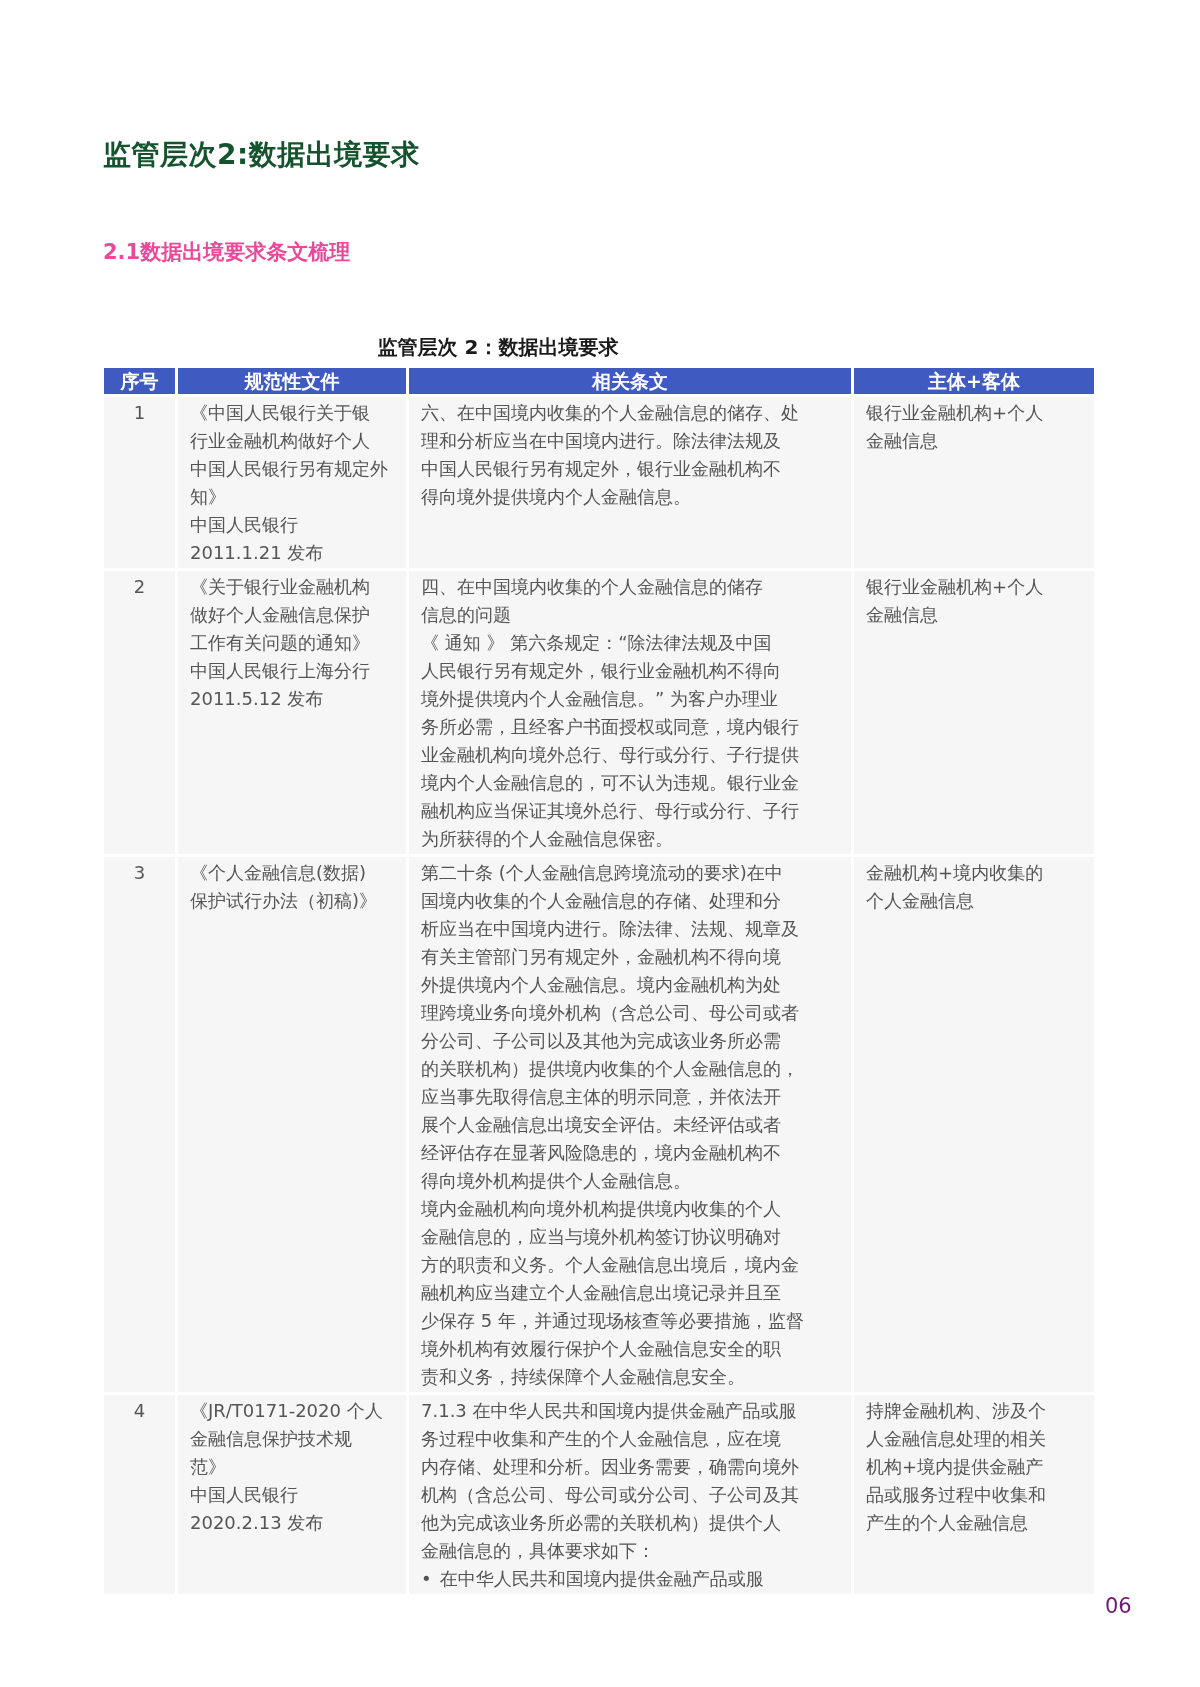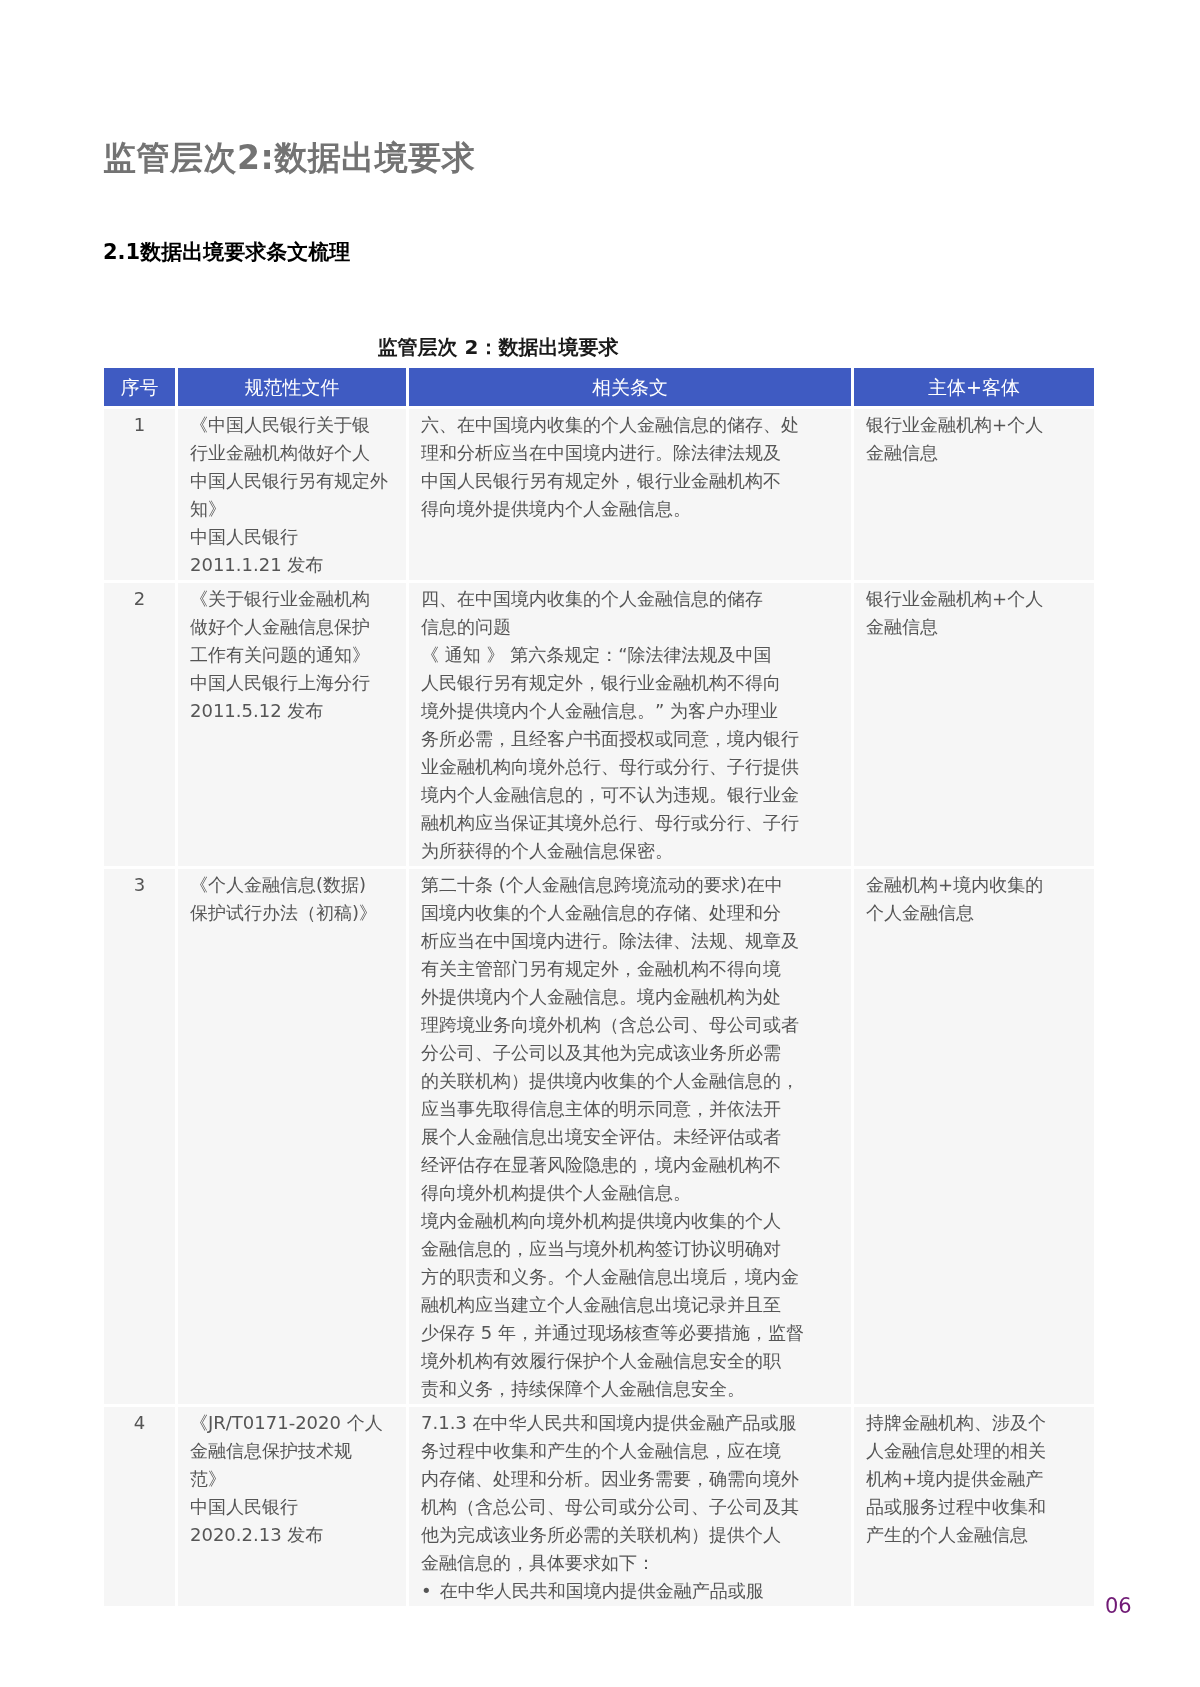--- a/index.html
+++ b/index.html
@@ -1,22 +1,22 @@
 <!DOCTYPE html>
 <html><head>
 <meta charset="utf-8">
 <style>
   html, body { margin: 0; padding: 0; background: #ffffff; }
   body { width: 1200px; height: 1687px; position: relative; overflow: hidden;
          font-family: "DejaVu Sans", "Liberation Sans", sans-serif; color: #222; }
-  .h1 { position: absolute; left: 103px; top: 136px; font-size: 33px; font-weight: bold; color: #737373; letter-spacing: 0.5px; }
-  .h2 { position: absolute; left: 103px; top: 238px; font-size: 21px; font-weight: bold; color: #000000; }
+  .h1 { position: absolute; left: 103px; top: 136px; font-size: 28px; font-weight: bold; color: #14532d; letter-spacing: 0.5px; }
+  .h2 { position: absolute; left: 103px; top: 238px; font-size: 21px; font-weight: bold; color: #ec4899; }
   .caption { position: absolute; left: 0; width: 996px; top: 334px; text-align: center; font-size: 20px; font-weight: bold; color: #1a1a1a; }
   table.reg { position: absolute; left: 104px; top: 365px; width: 996px; border-collapse: separate; border-spacing: 3px 3px; table-layout: fixed; margin-left: -3px; }
-  table.reg th { background: #3f5bc2; color: #fff; font-weight: normal; font-size: 19px; height: 38px; padding: 0; text-align: center; line-height: 26px; }
+  table.reg th { background: #3f5bc2; color: #fff; font-weight: bold; font-size: 19px; height: 26px; padding: 0; text-align: center; line-height: 26px; }
   table.reg td { background: #f6f6f6; vertical-align: top; color: #555; font-size: 18px; line-height: 28px; padding: 2px 10px 1px 12px; text-align: justify; }
   table.reg td.num { text-align: center; padding-left: 0; padding-right: 0; }
   .line { display: block; }
   .page-num { position: absolute; left: 1105px; top: 1594px; font-size: 21px; color: #701a75; }
   .bullet::before { content: "•"; margin-right: 8px; }
 </style>
 </head>
 <body>
 
 <div class="h1">监管层次2:数据出境要求</div>

